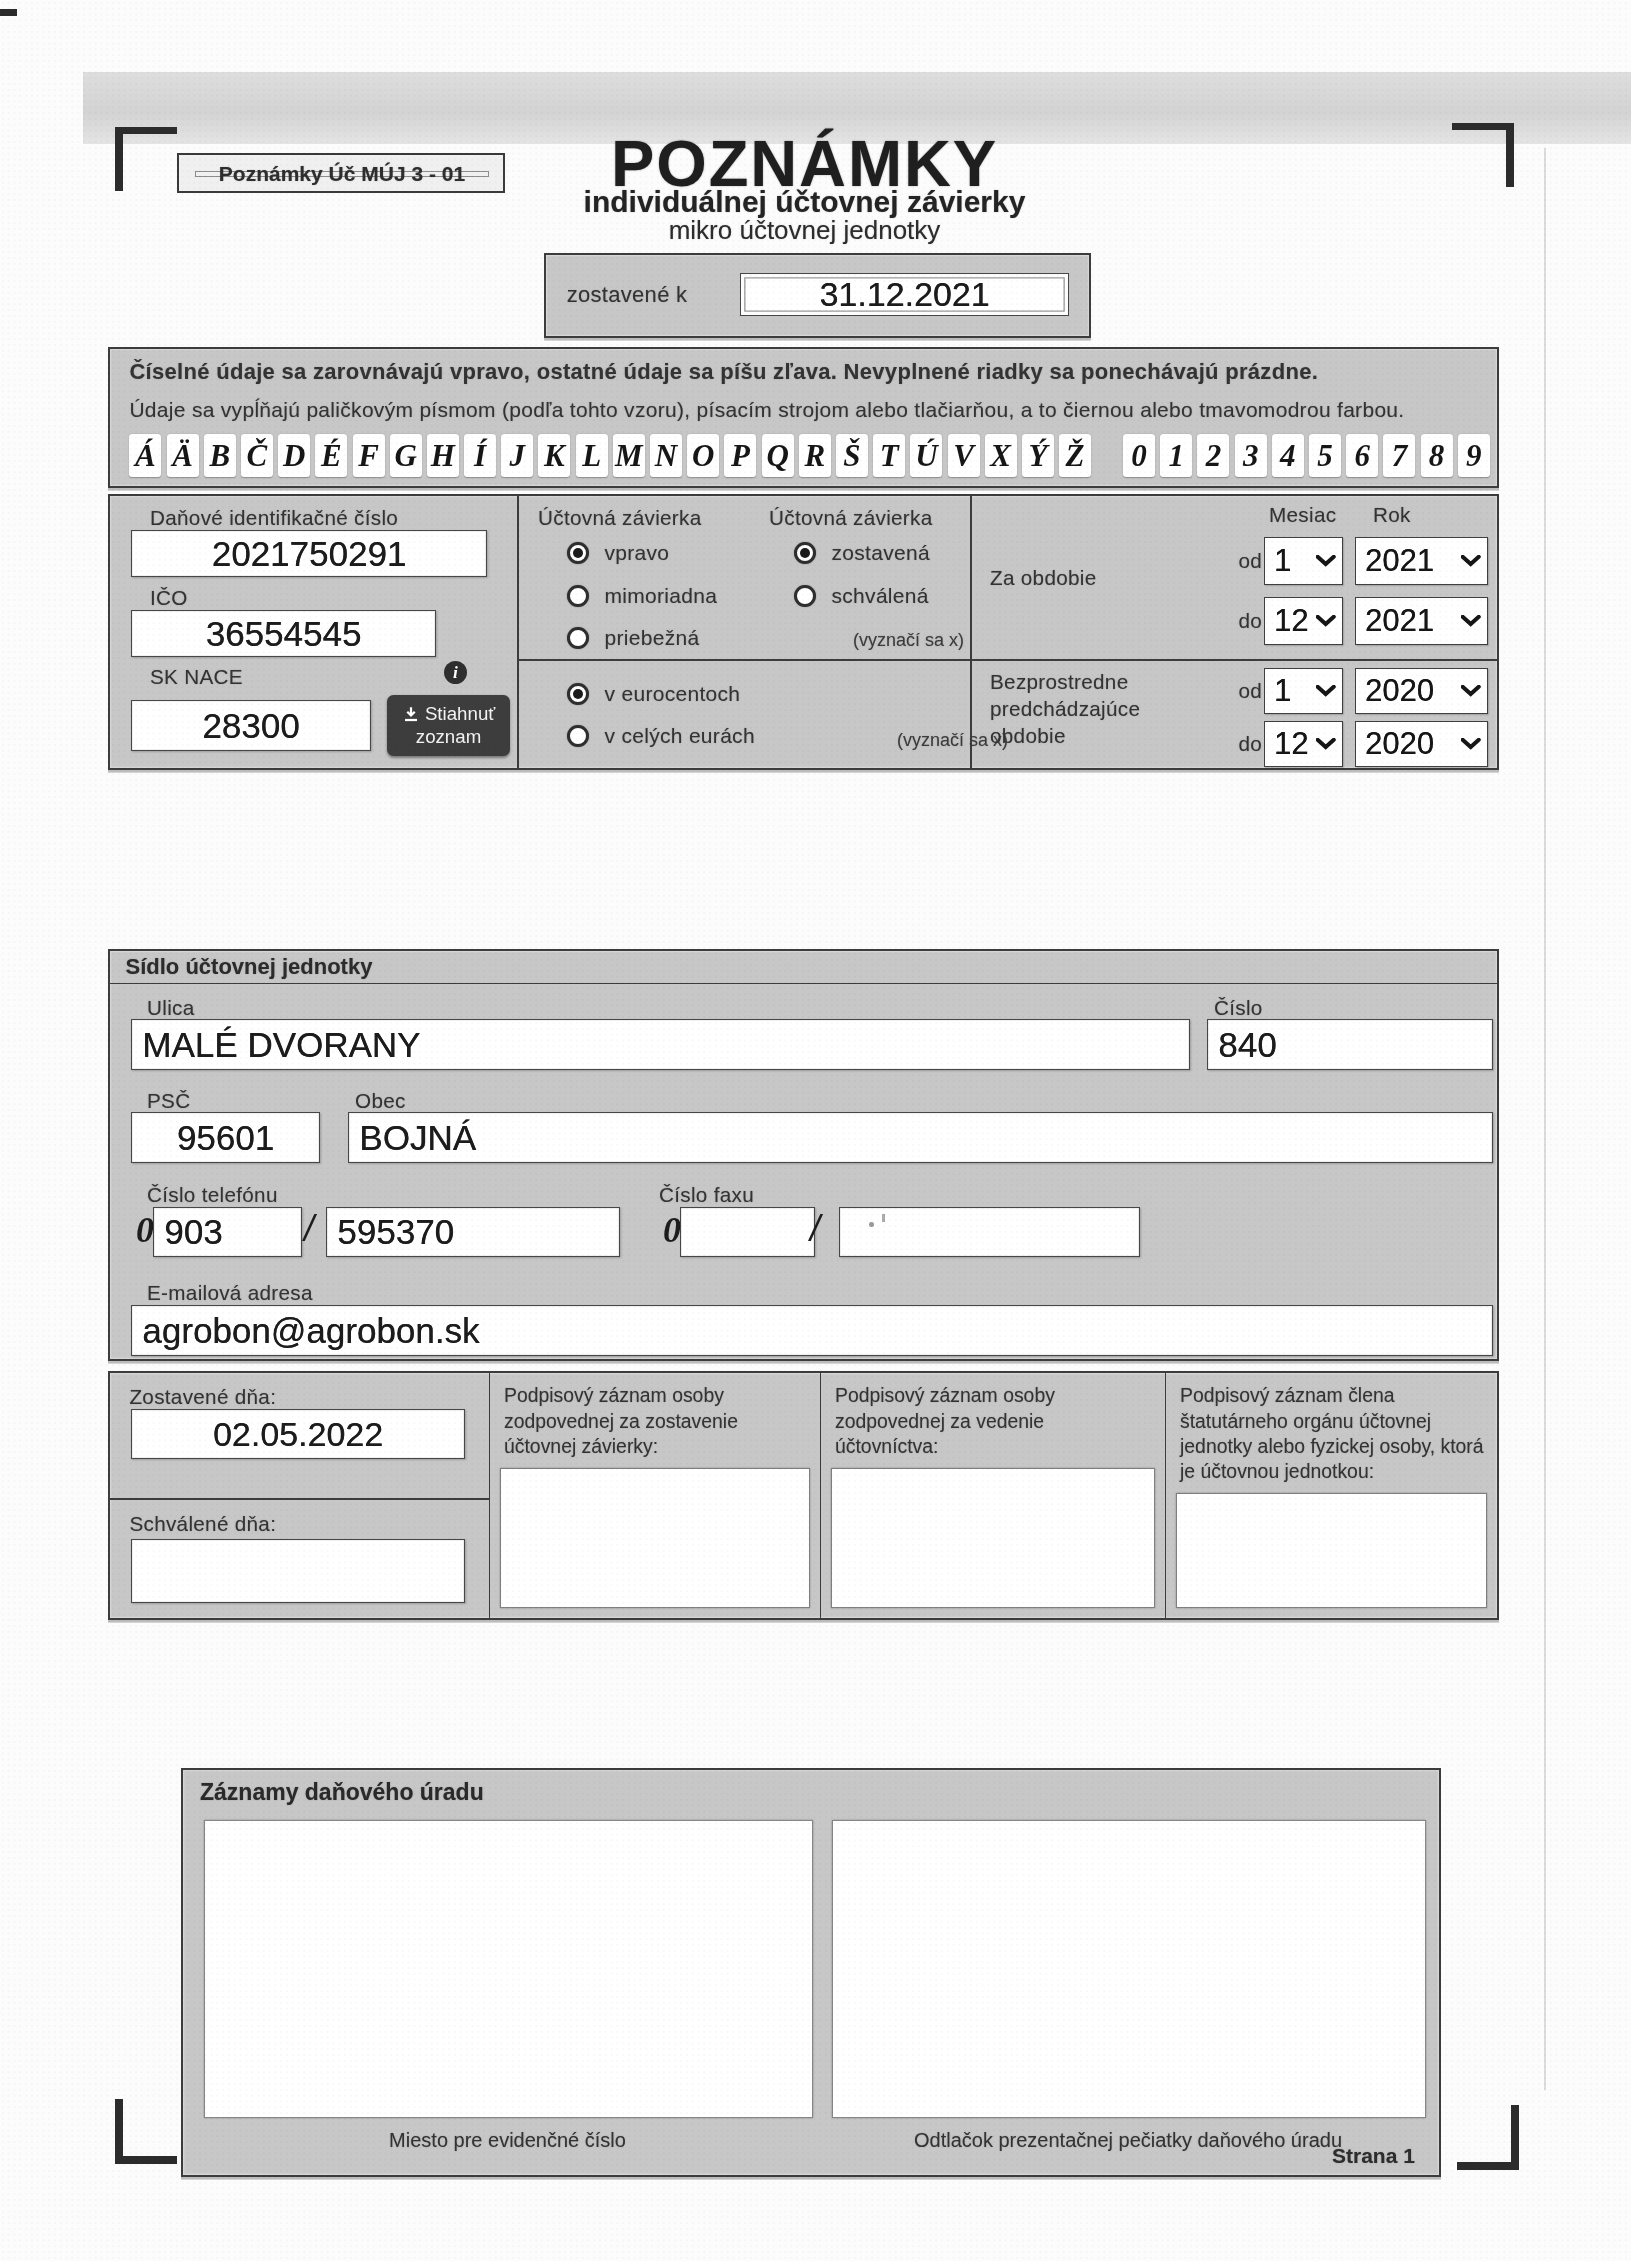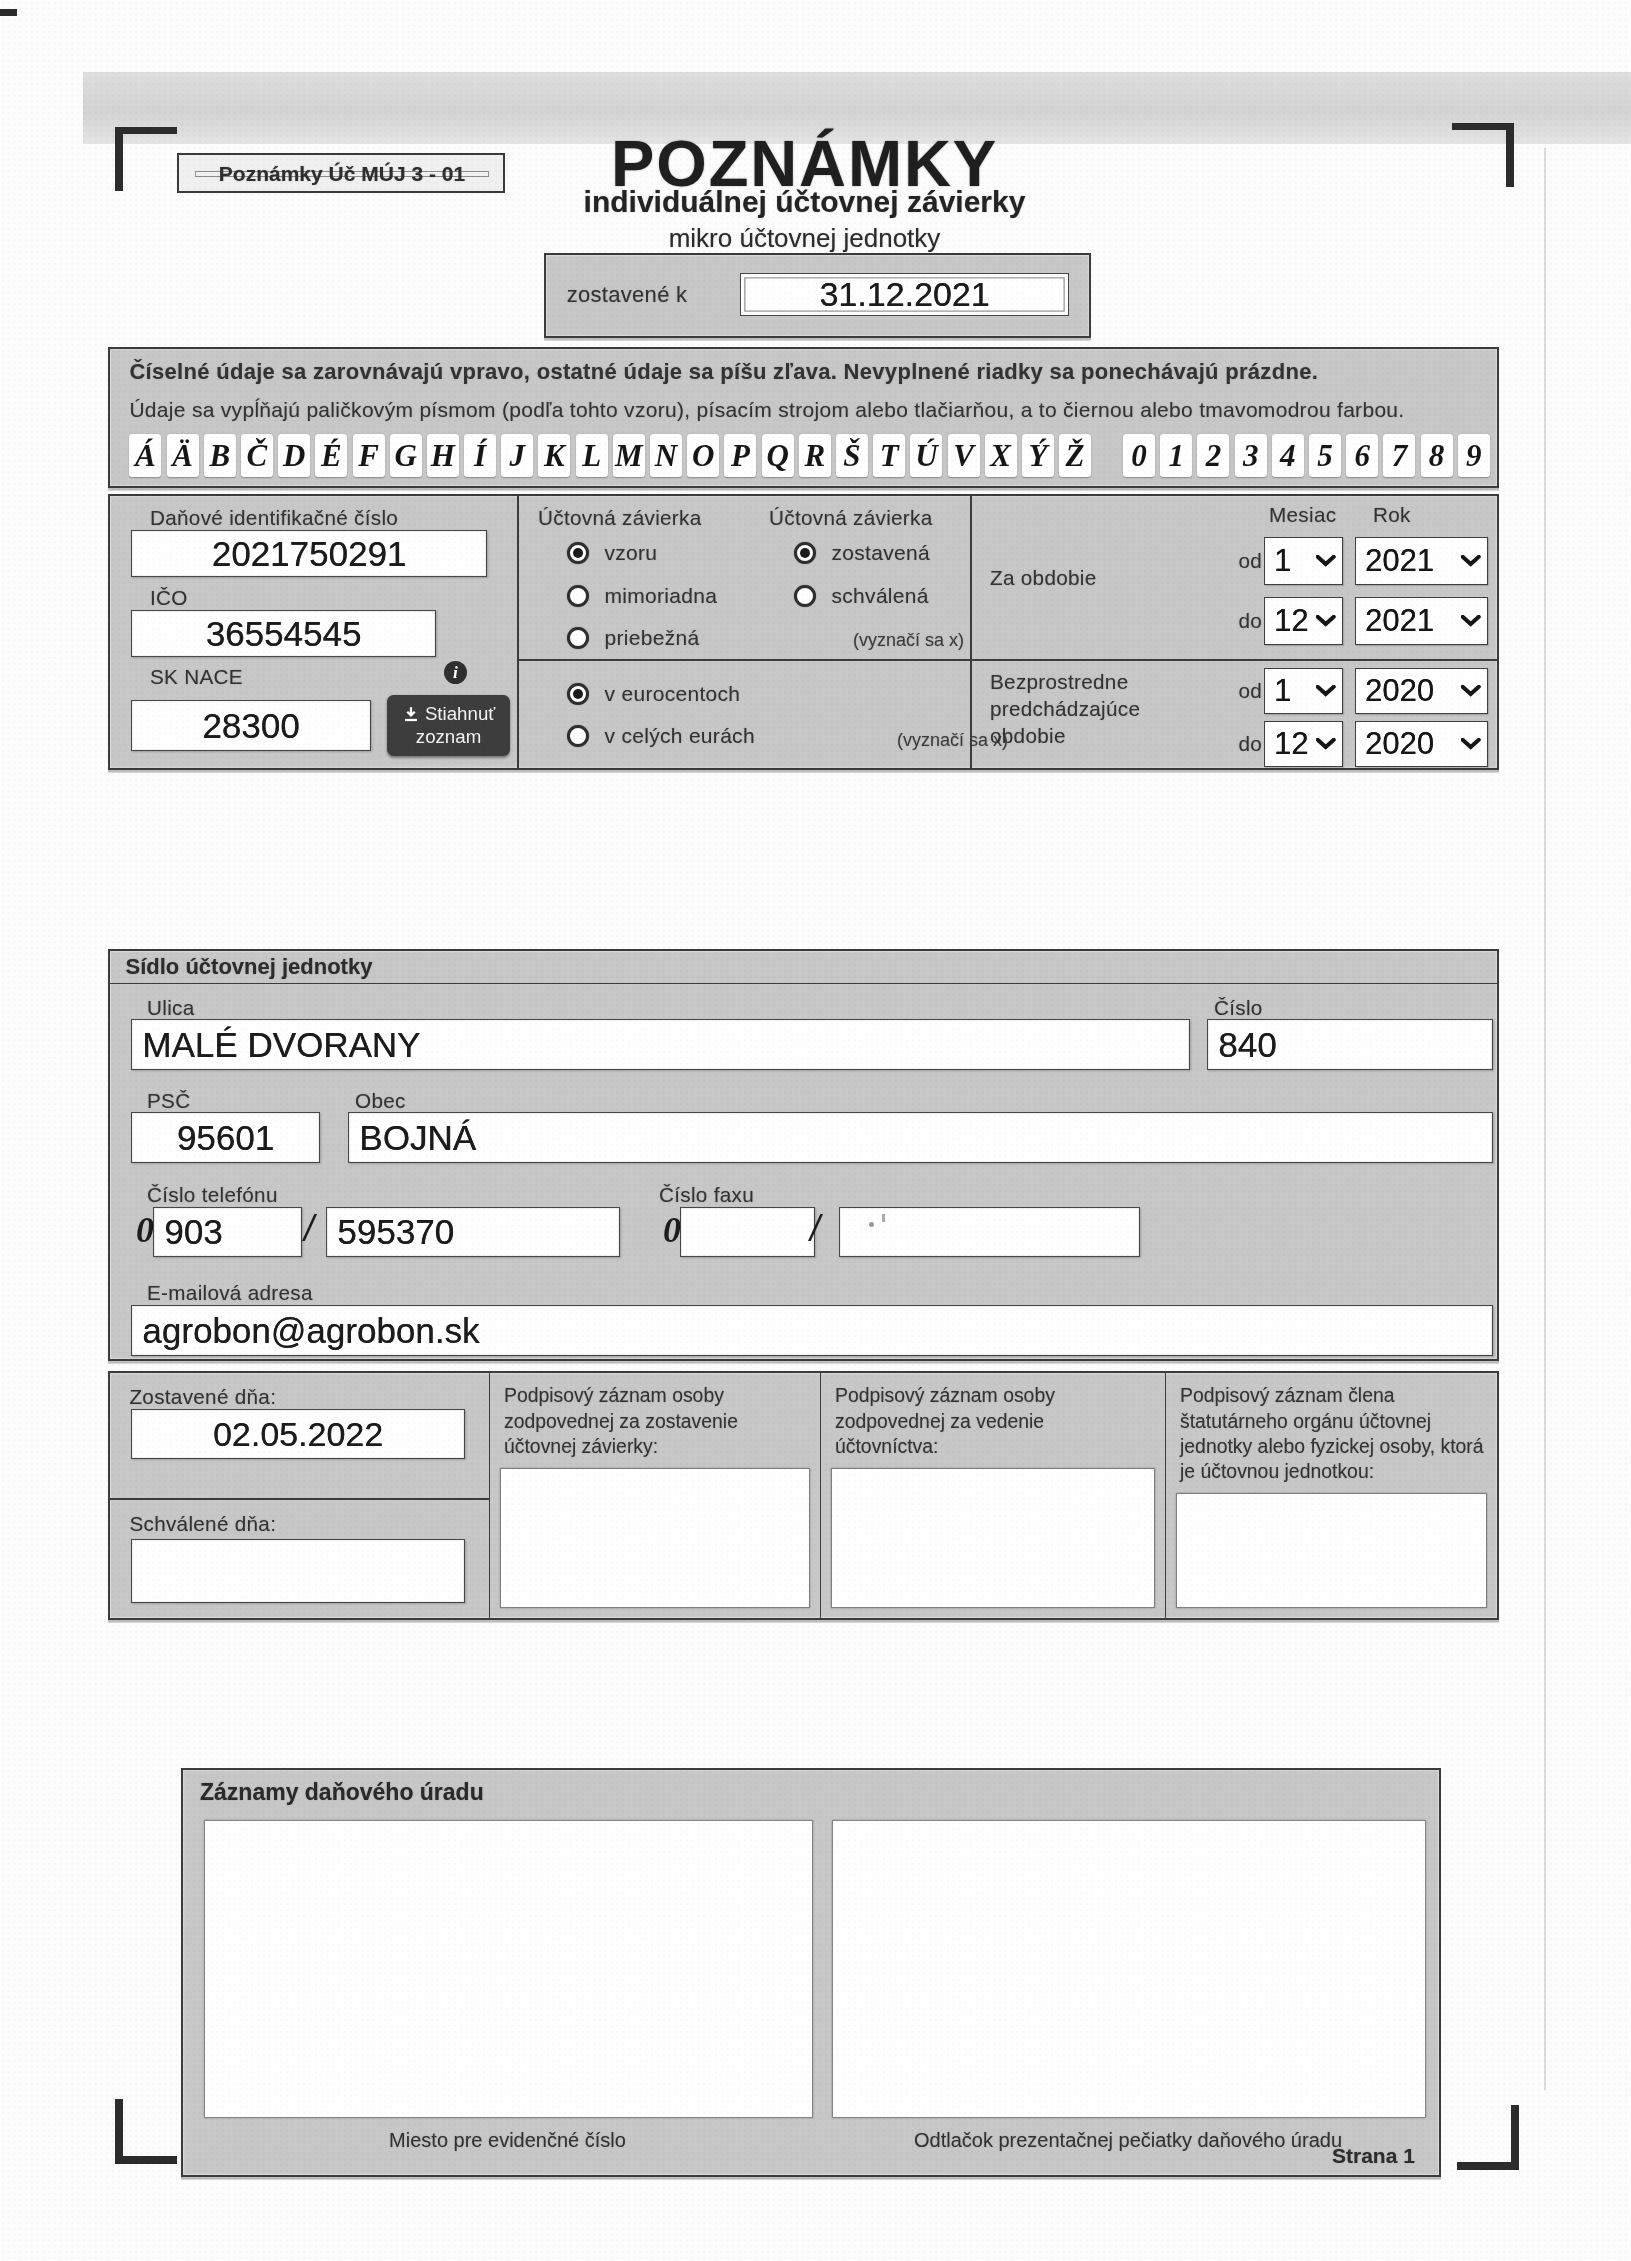--- a/index.html
+++ b/index.html
@@ -40,21 +40,21 @@
 
   
   .code-box{position:absolute;left:177px;top:153px;width:328px;height:40px;background:#f0f0f0;
             border:2.6px solid #3a3a3a;padding:16px;box-sizing:border-box;}
   .code-box .inner{width:100%;height:100%;border:1.3px solid #8d8d8d;display:flex;align-items:center;
             justify-content:center;font-size:21px;font-weight:bold;color:#2e2e2e;text-shadow:0 0 1.3px rgba(60,60,60,.4);}
   .title{position:absolute;left:108px;top:126px;width:1393px;text-align:center;font-size:65px;
          font-weight:bold;letter-spacing:1.9px;color:#1f1f1f;text-shadow:0 0 1.9px rgba(50,50,50,.45);}
   .subtitle1{position:absolute;left:108px;top:185px;width:1393px;text-align:center;font-size:30px;
          font-weight:bold;color:#242424;text-shadow:0 0 1.3px rgba(60,60,60,.45);}
-  .subtitle2{position:absolute;left:108px;top:223px;width:1393px;text-align:center;font-size:26px;
+  .subtitle2{position:absolute;left:108px;top:215px;width:1393px;text-align:center;font-size:26px;
          color:#2c2c2c;text-shadow:0 0 1.3px rgba(60,60,60,.4);}
   .compiled{left:544px;top:253px;width:543px;height:81px;}
   .compiled .clabel{position:absolute;left:20.7px;top:27px;font-size:22px;}
   .compiled .cfield{left:194px;top:18px;width:327px;height:41px;font-size:34px;
          box-shadow:inset 0 0 0 3.2px #fdfdfd, inset 0 0 0 4.5px #9a9a9a;}
 
   
   .instr{left:108px;top:347px;width:1387px;height:137px;}
   .instr .l1{position:absolute;left:19.4px;top:10.3px;font-size:22px;font-weight:bold;}
   .instr .l2{position:absolute;left:19.4px;top:49px;font-size:21px;text-align:center;}
@@ -233,21 +233,21 @@
         <span>Stiahnuť</span>
       </span>
       <span>zoznam</span>
     </div>
 
     <span class="abs lbl" style="left:428px;top:10.3px;">Účtovná závierka</span>
     <span class="abs lbl" style="left:659px;top:10.3px;">Účtovná závierka</span>
 
     <div class="opt" style="left:457px;top:45px;">
       <span class="radio checked"></span>
-      <span class="lbl">vzoru</span>
+      <span class="lbl">vpravo</span>
     </div>
     <div class="opt" style="left:457px;top:88px;">
       <span class="radio"></span>
       <span class="lbl">mimoriadna</span>
     </div>
     <div class="opt" style="left:457px;top:130px;">
       <span class="radio"></span>
       <span class="lbl">priebežná</span>
     </div>
 

